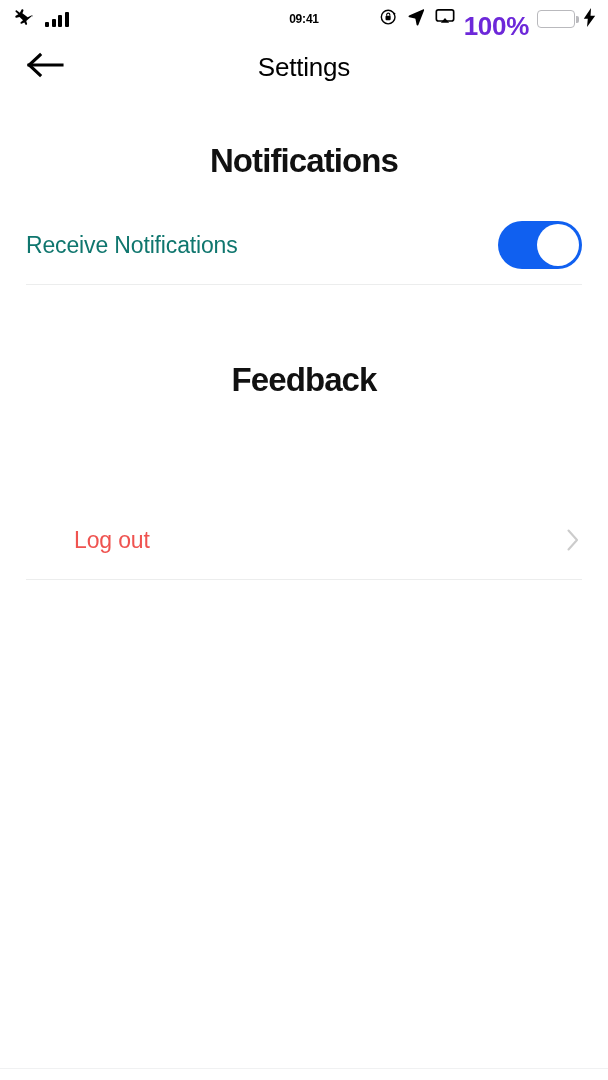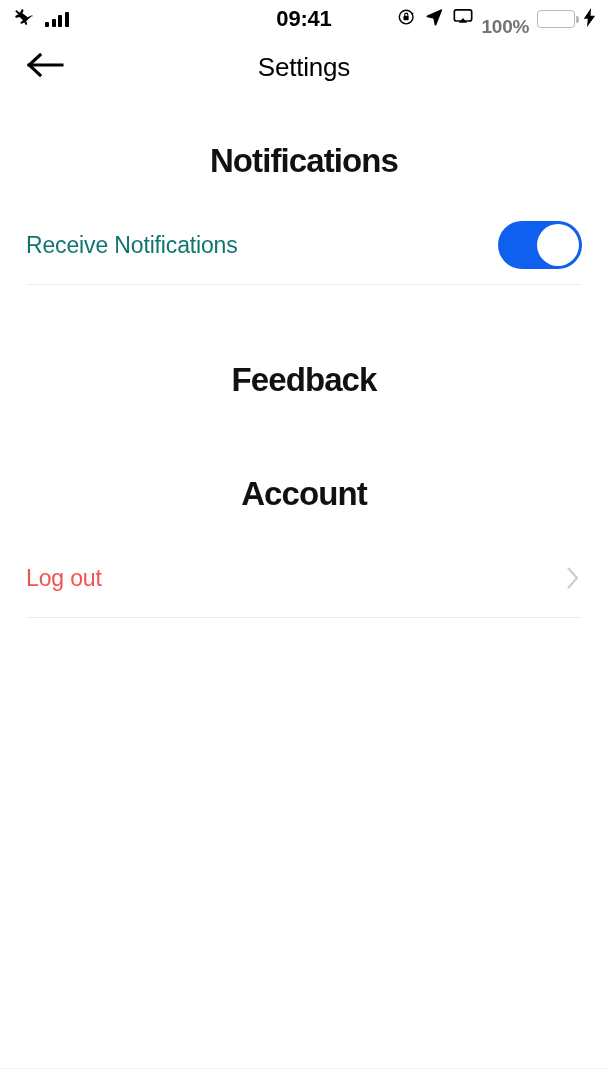--- a/index.html
+++ b/index.html
@@ -27,36 +27,36 @@
   }
   .sb-left {
     display: flex;
     align-items: center;
     gap: 9px;
   }
   .sb-center {
     position: absolute;
     left: 0; right: 0;
     text-align: center;
-    font-size: 22px;
+    font-size: 12px;
     font-weight: bold;
     letter-spacing: -0.2px;
     color: #000;
     pointer-events: none;
   }
   .sb-right {
     margin-left: auto;
     display: flex;
     align-items: center;
     gap: 8px;
   }
   .sb-pct {
-    font-size: 19px;
+    font-size: 26px;
     font-weight: 600;
-    color: #737373;
+    color: #6d28d9;
     letter-spacing: -0.3px;
     margin-top: 15px;
   }
   .battery {
     width: 38px;
     height: 18px;
     border: 1.6px solid #b9b9bd;
     border-radius: 4px;
     position: relative;
     box-sizing: border-box;
@@ -147,20 +147,21 @@
     border-bottom: 1px solid #eceded;
     cursor: pointer;
   }
   .row-label {
     font-size: 23px;
     color: #0f766e;
     letter-spacing: -0.15px;
   }
   .row-label.danger {
     color: #ef5350;
+    margin-left: 48px;
   }
   .row.first-in-section { margin-top: 26px; }
 
   .chevron {
     width: 14px;
     height: 24px;
     flex: none;
     margin-right: 2px;
   }
 
@@ -270,21 +271,20 @@
     </div>
   </div>
 
   <div class="section section-support">
     <h2 class="section-title">Feedback</h2>
 
 
   </div>
 
   <div class="section section-account">
-    <h2 class="section-title">Account</h2>
 
     <div class="row first-in-section">
       <span class="row-label danger">Log out</span>
       <span class="chevron">
         <svg width="14" height="24" viewBox="0 0 14 24" fill="none" stroke="#cccccc" stroke-width="2.1" stroke-linecap="round" stroke-linejoin="round">
           <path d="M2.5 2.5L11 12l-8.5 9.5"></path>
         </svg>
       </span>
     </div>
   </div>

